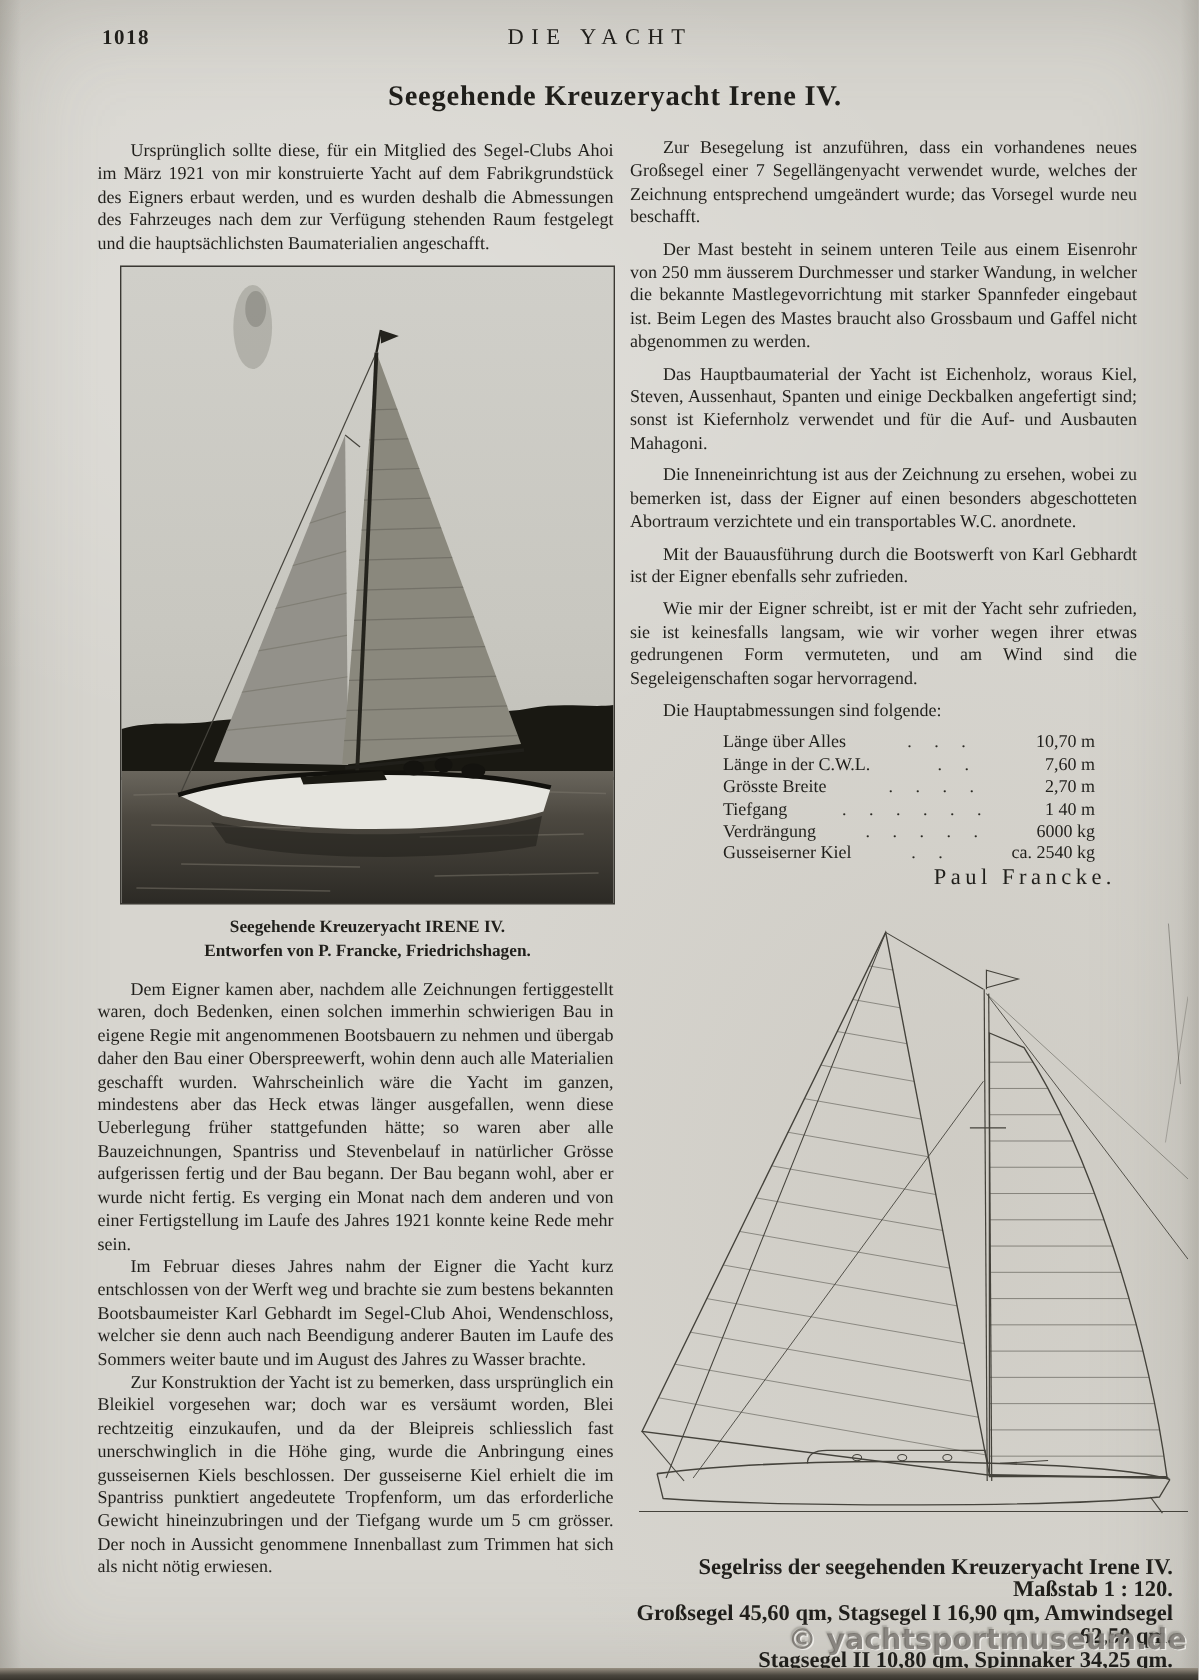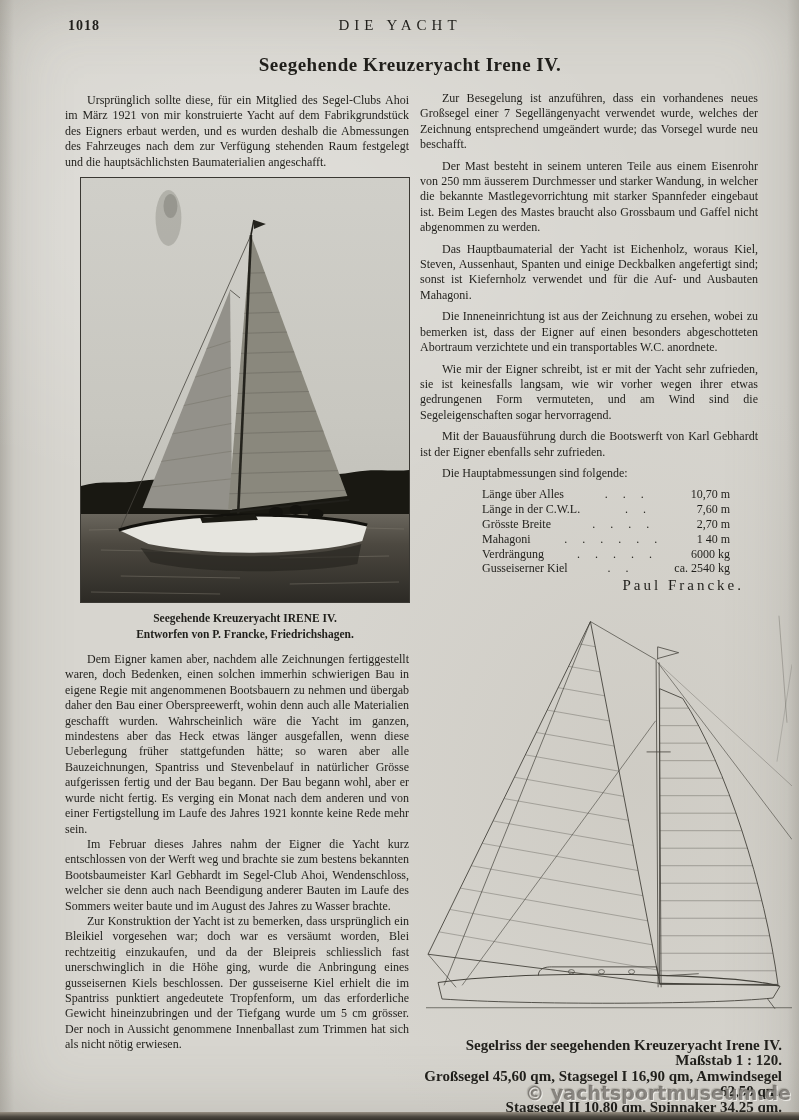--- a/index.html
+++ b/index.html
@@ -151,42 +151,42 @@
     <p class="para">Dem Eigner kamen aber, nachdem alle Zeichnungen fertiggestellt waren, doch Bedenken, einen solchen immerhin schwierigen Bau in eigene Regie mit angenommenen Bootsbauern zu nehmen und übergab daher den Bau einer Oberspreewerft, wohin denn auch alle Materialien geschafft wurden. Wahrscheinlich wäre die Yacht im ganzen, mindestens aber das Heck etwas länger ausgefallen, wenn diese Ueberlegung früher stattgefunden hätte; so waren aber alle Bauzeichnungen, Spantriss und Stevenbelauf in natürlicher Grösse aufgerissen fertig und der Bau begann. Der Bau begann wohl, aber er wurde nicht fertig. Es verging ein Monat nach dem anderen und von einer Fertigstellung im Laufe des Jahres 1921 konnte keine Rede mehr sein.</p>
     <p class="para">Im Februar dieses Jahres nahm der Eigner die Yacht kurz entschlossen von der Werft weg und brachte sie zum bestens bekannten Bootsbaumeister Karl Gebhardt im Segel-Club Ahoi, Wendenschloss, welcher sie denn auch nach Beendigung anderer Bauten im Laufe des Sommers weiter baute und im August des Jahres zu Wasser brachte.</p>
     <p class="para">Zur Konstruktion der Yacht ist zu bemerken, dass ursprünglich ein Bleikiel vorgesehen war; doch war es versäumt worden, Blei rechtzeitig einzukaufen, und da der Bleipreis schliesslich fast unerschwinglich in die Höhe ging, wurde die Anbringung eines gusseisernen Kiels beschlossen. Der gusseiserne Kiel erhielt die im Spantriss punktiert angedeutete Tropfenform, um das erforderliche Gewicht hineinzubringen und der Tiefgang wurde um 5 cm grösser. Der noch in Aussicht genommene Innenballast zum Trimmen hat sich als nicht nötig erwiesen.</p>
   </div>
 
   <div class="col col-right">
     <p class="para">Zur Besegelung ist anzuführen, dass ein vorhandenes neues Großsegel einer 7 Segellängenyacht verwendet wurde, welches der Zeichnung entsprechend umgeändert wurde; das Vorsegel wurde neu beschafft.</p>
     <p class="para">Der Mast besteht in seinem unteren Teile aus einem Eisenrohr von 250 mm äusserem Durchmesser und starker Wandung, in welcher die bekannte Mastlegevorrichtung mit starker Spannfeder eingebaut ist. Beim Legen des Mastes braucht also Grossbaum und Gaffel nicht abgenommen zu werden.</p>
     <p class="para">Das Hauptbaumaterial der Yacht ist Eichenholz, woraus Kiel, Steven, Aussenhaut, Spanten und einige Deckbalken angefertigt sind; sonst ist Kiefernholz verwendet und für die Auf- und Ausbauten Mahagoni.</p>
     <p class="para">Die Inneneinrichtung ist aus der Zeichnung zu ersehen, wobei zu bemerken ist, dass der Eigner auf einen besonders abgeschotteten Abortraum verzichtete und ein transportables W.C. anordnete.</p>
+    <p class="para">Mit der Bauausführung durch die Bootswerft von Karl Gebhardt ist der Eigner ebenfalls sehr zufrieden.</p>
     <p class="para">Wie mir der Eigner schreibt, ist er mit der Yacht sehr zufrieden, sie ist keinesfalls langsam, wie wir vorher wegen ihrer etwas gedrungenen Form vermuteten, und am Wind sind die Segeleigenschaften sogar hervorragend.</p>
-    <p class="para">Mit der Bauausführung durch die Bootswerft von Karl Gebhardt ist der Eigner ebenfalls sehr zufrieden.</p>
     <p class="para">Die Hauptabmessungen sind folgende:</p>
 
     <div class="meas-block">
       <div class="meas-row">
         <span class="meas-label">Länge über Alles</span>
         <span class="meas-dots">. . .</span>
         <span class="meas-value">10,70 m</span>
       </div>
       <div class="meas-row">
         <span class="meas-label">Länge in der C.W.L.</span>
         <span class="meas-dots">. .</span>
         <span class="meas-value">7,60 m</span>
       </div>
       <div class="meas-row">
         <span class="meas-label">Grösste Breite</span>
         <span class="meas-dots">. . . .</span>
         <span class="meas-value">2,70 m</span>
       </div>
       <div class="meas-row">
-        <span class="meas-label">Mahagoni</span>
+        <span class="meas-label">Tiefgang</span>
         <span class="meas-dots">. . . . . .</span>
         <span class="meas-value">1 40 m</span>
       </div>
       <div class="meas-row">
         <span class="meas-label">Verdrängung</span>
         <span class="meas-dots">. . . . .</span>
         <span class="meas-value">6000 kg</span>
       </div>
       <div class="meas-row">
         <span class="meas-label">Gusseiserner Kiel</span>

